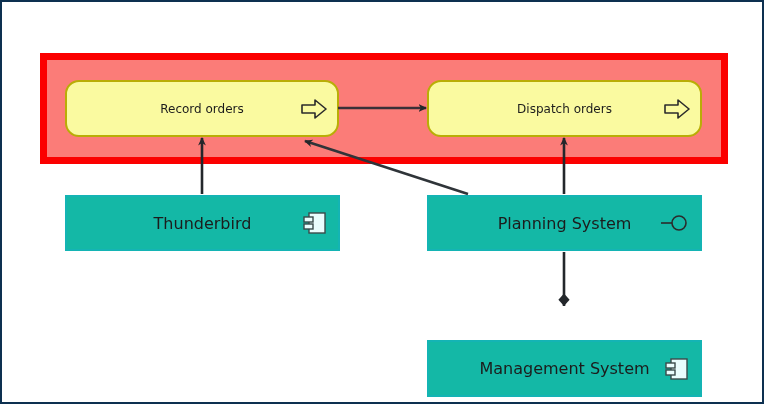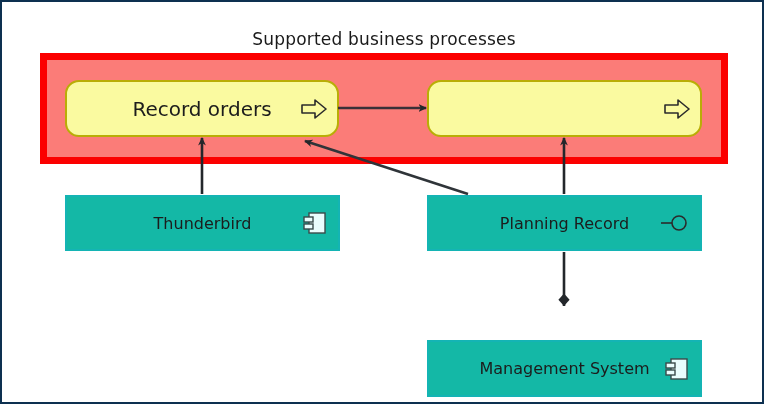--- a/index.html
+++ b/index.html
@@ -48,21 +48,21 @@
     position: absolute;
     box-sizing: border-box;
     background: #fafaa0;
     border: 2px solid #b9ad06;
     border-radius: 14px;
     display: flex;
     align-items: center;
     justify-content: center;
   }
   .process .label {
-    font-size: 20px;
+    font-size: 12px;
     color: #1c1c1c;
     white-space: nowrap;
   }
 
   
   .component {
     position: absolute;
     box-sizing: border-box;
     background: #14b8a6;
     border: 2px solid #14b4b4;
@@ -94,54 +94,54 @@
     width: 760px;
     height: 400px;
     pointer-events: none;
   }
 </style>
 </head>
 <body>
 
 <div id="canvas">
 
-  <div class="group-title">Supported business processes</div>
 
   <div class="group-box"></div>
 
   <div class="process" style="left:63px; top:78px; width:274px; height:57px;">
     <span class="label">Record orders</span>
     <span class="corner-icon">
       <svg width="26" height="20" viewBox="0 0 26 20">
         <path d="M1 6 L14 6 L14 1 L25 10 L14 19 L14 14 L1 14 Z" fill="#fafaa0" stroke="#2b2b2b" stroke-width="1.6" stroke-linejoin="round"></path>
       </svg>
     </span>
   </div>
 
   <div class="process" style="left:425px; top:78px; width:275px; height:57px;">
+    <span class="label">Dispatch orders</span>
     <span class="corner-icon">
       <svg width="26" height="20" viewBox="0 0 26 20">
         <path d="M1 6 L14 6 L14 1 L25 10 L14 19 L14 14 L1 14 Z" fill="#fafaa0" stroke="#2b2b2b" stroke-width="1.6" stroke-linejoin="round"></path>
       </svg>
     </span>
   </div>
 
   <div class="component" style="left:63px; top:193px; width:275px; height:56px;">
     <span class="label">Thunderbird</span>
     <span class="corner-icon">
       <svg width="26" height="26" viewBox="0 0 26 26">
         <rect x="7" y="3" width="16" height="20" fill="#e9fdfd" stroke="#3a4a4a" stroke-width="1.4"></rect>
         <rect x="2" y="7" width="9" height="5" fill="#e9fdfd" stroke="#3a4a4a" stroke-width="1.4"></rect>
         <rect x="2" y="14" width="9" height="5" fill="#e9fdfd" stroke="#3a4a4a" stroke-width="1.4"></rect>
       </svg>
     </span>
   </div>
 
   <div class="component" style="left:425px; top:193px; width:275px; height:56px;">
-    <span class="label">Planning Record</span>
+    <span class="label">Planning System</span>
     <span class="corner-icon">
       <svg width="30" height="22" viewBox="0 0 30 22">
         <line x1="1" y1="11" x2="12" y2="11" stroke="#2b2b2b" stroke-width="1.6"></line>
         <circle cx="19" cy="11" r="7" fill="none" stroke="#2b2b2b" stroke-width="1.6"></circle>
       </svg>
     </span>
   </div>
 
   <div class="component" style="left:425px; top:305px; width:275px; height:57px;margin-top:33px;">
     <span class="label">Management System</span>

